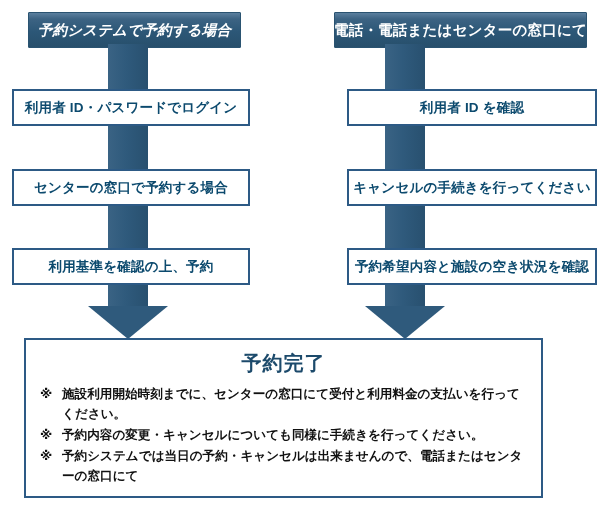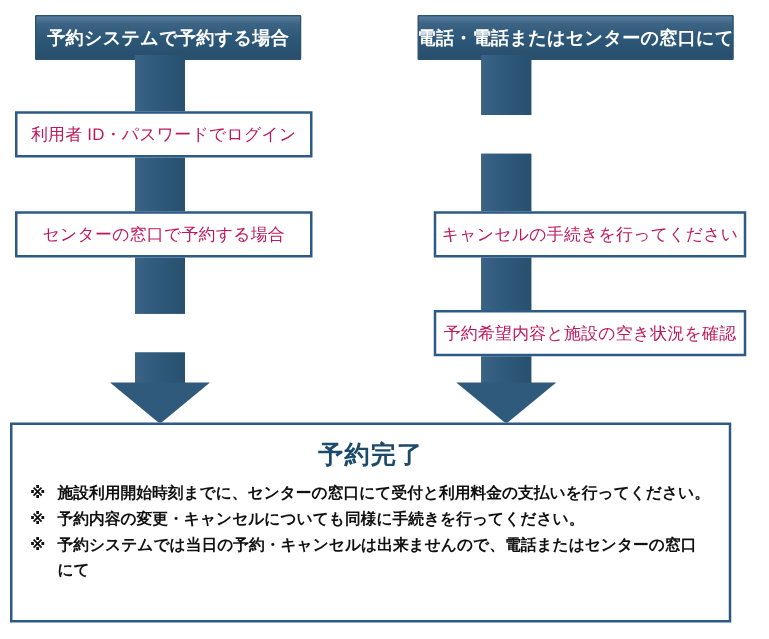--- a/index.html
+++ b/index.html
@@ -37,35 +37,35 @@
     background: linear-gradient(to bottom,
                 #5b7f9e 0%,
                 #3c6383 18%,
                 #2c5777 55%,
                 #21466180 100%);
     background-color: #2e5876;
     border: 1px solid #2a5371;
     border-radius: 1px;
     white-space: nowrap;
   }
-  .col-header.left  { left: 28px;  top: 12px; width: 213px; }
+  .col-header.left  { left: 28px;  top: 12px; width: 213px; font-style: italic; }
   .col-header.right { left: 334px; top: 12px; width: 253px; }
 
   
   .step {
     position: absolute;
     box-sizing: border-box;
     height: 37px;
     display: flex;
     align-items: center;
     justify-content: center;
     background: #ffffff;
     border: 2px solid #2d5a85;
-    color: #be185d;
-    font-weight: normal;
+    color: #0c4a6e;
+    font-weight: bold;
     font-size: 13.5px;
     letter-spacing: 0.2px;
     white-space: nowrap;
     z-index: 3;
   }
   .step.c-left  { left: 12px;  width: 238px; }
   .step.c-right { left: 347px; width: 250px; }
   .step.r1 { top: 89px; }
   .step.r2 { top: 169px; }
   .step.r3 { top: 248px; }
@@ -96,23 +96,23 @@
     border-top: 33px solid #2f5a7c;
     z-index: 1;
     top: 306px;
   }
   .arrowhead.c-left  { left: 88px;  }
   .arrowhead.c-right { left: 365px; }
 
   
   #result-panel {
     position: absolute;
-    left: 8px;
+    left: 24px;
     top: 338px;
-    width: 577px;
+    width: 519px;
     height: 160px;
     box-sizing: border-box;
     background: #ffffff;
     border: 2px solid #2d5a85;
     z-index: 4;
   }
   #result-title {
     text-align: center;
     font-size: 20px;
     font-weight: bold;
@@ -156,21 +156,23 @@
   <div class="shaft c-right s2"></div>
   <div class="shaft c-right s3"></div>
   <div class="shaft c-right s4"></div>
   <div class="arrowhead c-right"></div>
 
   <div class="col-header left">予約システムで予約する場合</div>
   <div class="col-header right">電話・電話またはセンターの窓口にて</div>
 
   <div class="step c-left r1">利用者 ID・パスワードでログイン</div>
   <div class="step c-left r2">センターの窓口で予約する場合</div>
+  <div class="step c-left r3">利用基準を確認の上、予約</div>
 
+  <div class="step c-right r1">利用者 ID を確認</div>
   <div class="step c-right r2">キャンセルの手続きを行ってください</div>
   <div class="step c-right r3">予約希望内容と施設の空き状況を確認</div>
 
   <div id="result-panel">
     <div id="result-title">予約完了</div>
     <div class="note-list" id="note-list">
         <div class="note">
           <span class="note-mark">※</span>
           <span class="note-text"><span>施設利用開始時刻までに、</span><span class="ul">センターの窓口にて受付と利用料金の支払いを行ってください。</span></span>
         </div>

